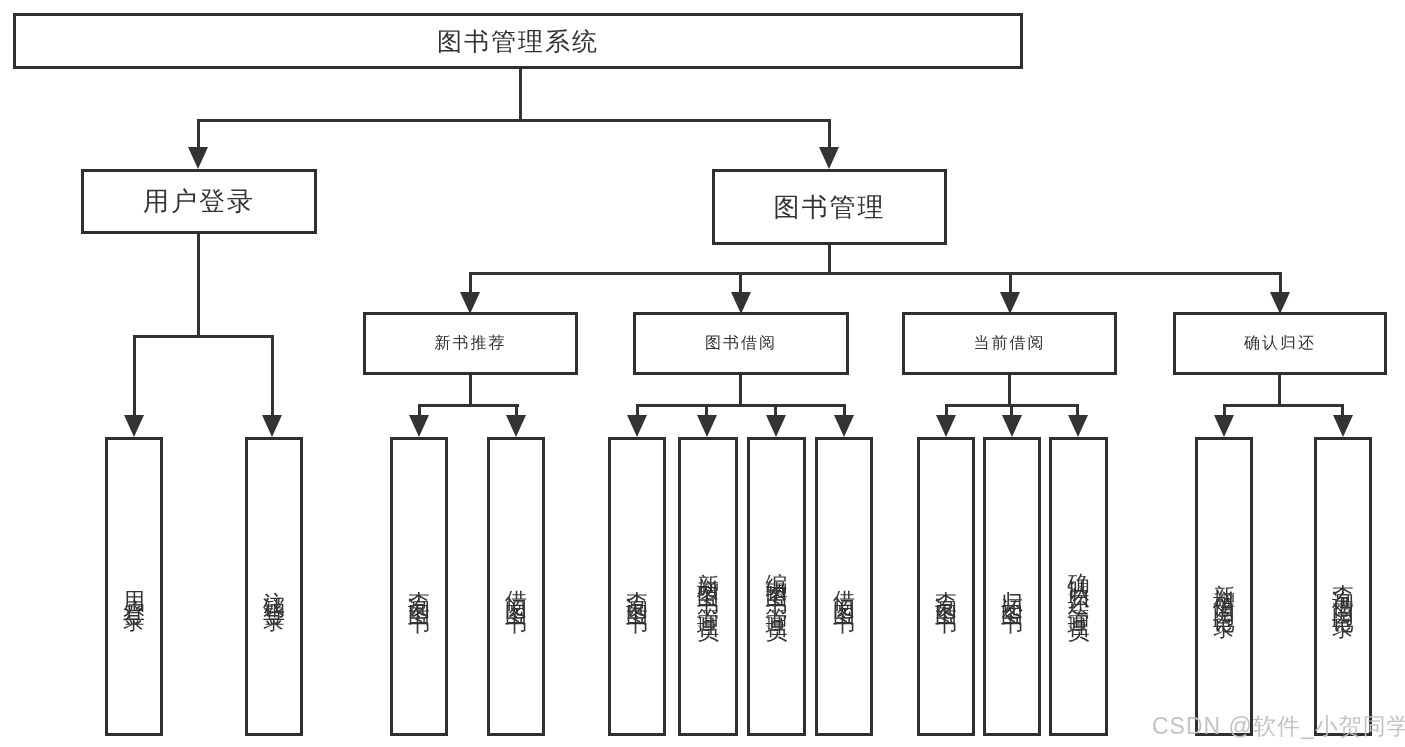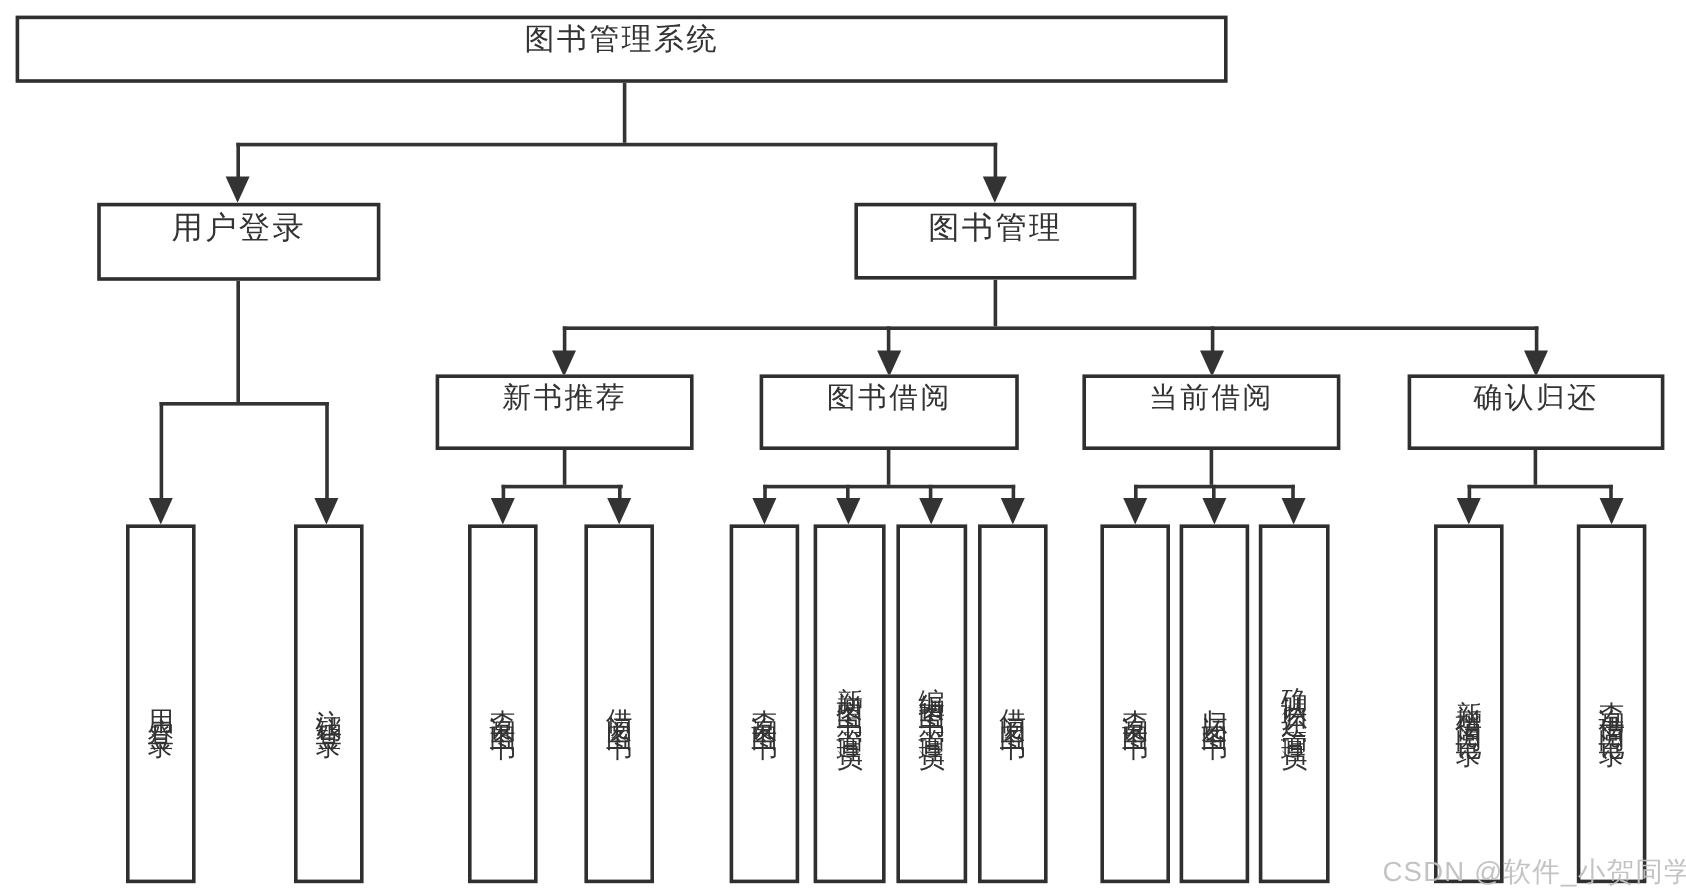--- a/index.html
+++ b/index.html
@@ -15,26 +15,27 @@
     background: #ffffff;
     overflow: hidden;
   }
   
   .node {
     position: absolute;
     box-sizing: border-box;
     background: #ffffff;
     border: 3px solid #2f2f2f;
     display: flex;
+    align-items: center;
     justify-content: center;
     color: #333333;
     z-index: 2;
   }
   .node .lbl {
-    font-size: 24px;
+    font-size: 16px;
     letter-spacing: 2px;
     white-space: nowrap;
   }
   .node.root .lbl  { font-size: 25px; }
   .node.lvl1 .lbl  { font-size: 26px; }
   .leaf {
     position: absolute;
     box-sizing: border-box;
     top: 437px;
     width: 58px;
@@ -97,21 +98,21 @@
   <div class="vl" style="left:519px; top:69px;  height:50px;"></div>
   <div class="hl" style="left:197px; top:119px; width:634px;"></div>
   <div class="vl" style="left:197px; top:119px; height:30px;"></div>
   <div class="vl" style="left:828px; top:119px; height:30px;"></div>
   <div class="arrow" style="left:188px; top:147px;"></div>
   <div class="arrow" style="left:819px; top:147px;"></div>
 
   <div class="node lvl1" style="left:81px; top:169px; width:236px; height:65px;">
     <span class="lbl">用户登录</span>
   </div>
-  <div class="node lvl1" style="left:712px; top:169px; width:235px; height:64px;">
+  <div class="node lvl1" style="left:712px; top:169px; width:235px; height:76px;">
     <span class="lbl">图书管理</span>
   </div>
 
   <div class="vl" style="left:197px; top:234px; height:101px;"></div>
   <div class="hl" style="left:133px; top:335px; width:141px;"></div>
   <div class="vl" style="left:133px; top:335px; height:80px;"></div>
   <div class="vl" style="left:271px; top:335px; height:80px;"></div>
   <div class="arrow" style="left:124px; top:415px;"></div>
   <div class="arrow" style="left:262px; top:415px;"></div>
 

